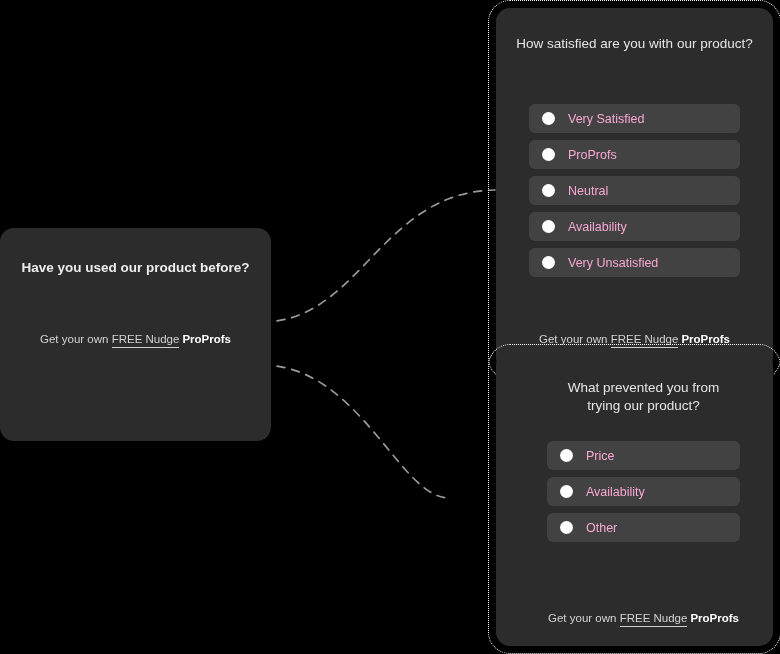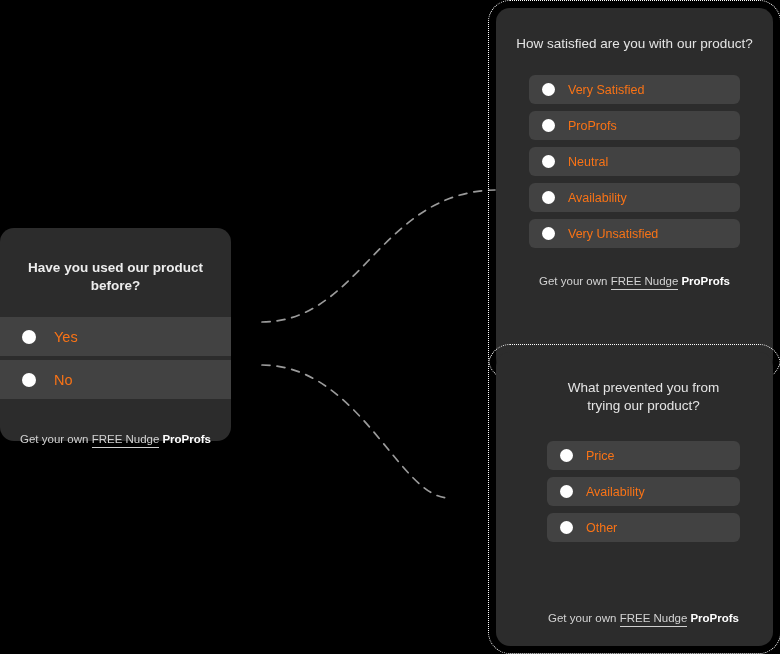--- a/index.html
+++ b/index.html
@@ -66,21 +66,21 @@
     background:#424242;
     cursor:pointer;
   }
   .option .radio {
     width:14px; height:14px;
     border-radius:50%;
     background:#ffffff;
     flex:0 0 auto;
   }
   .option .option-label {
-    color:#f97316;
+    color:#f9a8d4;
     font-size:13px;
     white-space:nowrap;
   }
 
   
   .card.left .options { gap:4px; }
   .card.left .option {
     height:39px;
     padding-left:22px;
     border-radius:0;
@@ -118,40 +118,30 @@
 </head>
 <body>
 
 <div id="canvas">
 
   <svg id="connectors" viewBox="0 0 780 654" xmlns="http://www.w3.org/2000/svg">
     <path class="connector" d="M 262 322 C 360 322, 380 192, 495 190"></path>
     <path class="connector" d="M 262 365 C 360 365, 400 500, 450 498"></path>
   </svg>
 
-  <div class="card left" style="left:0px; top:228px; width:231px; height:213px;">
+  <div class="card left" style="left:0px; top:228px; width:271px; height:213px;">
     <div class="card-title" style="margin:31px 14px 22px;">Have you used our product before?</div>
 
-    <div class="options">
-      <div class="option">
-        <span class="radio"></span>
-        <span class="option-label">Yes</span>
-      </div>
-      <div class="option">
-        <span class="radio"></span>
-        <span class="option-label">No</span>
-      </div>
-    </div>
 
     <div class="card-footer" style="margin-top:34px;">
       <span>Get your own </span><span class="footer-free">FREE Nudge</span><span class="footer-brand">ProProfs</span>
     </div>
   </div>
 
-  <div class="card right selected" style="left:496px; top:8px; width:277px; height:364px;">
+  <div class="card right selected" style="left:496px; top:8px; width:277px; height:364px;gap:29px;">
     <div class="card-title" style="margin:27px 16px 22px;">How satisfied are you with our product?</div>
 
     <div class="options" style="padding:0 33px;">
       <div class="option">
         <span class="radio"></span>
         <span class="option-label">Very Satisfied</span>
       </div>
       <div class="option">
         <span class="radio"></span>
         <span class="option-label">ProProfs</span>

